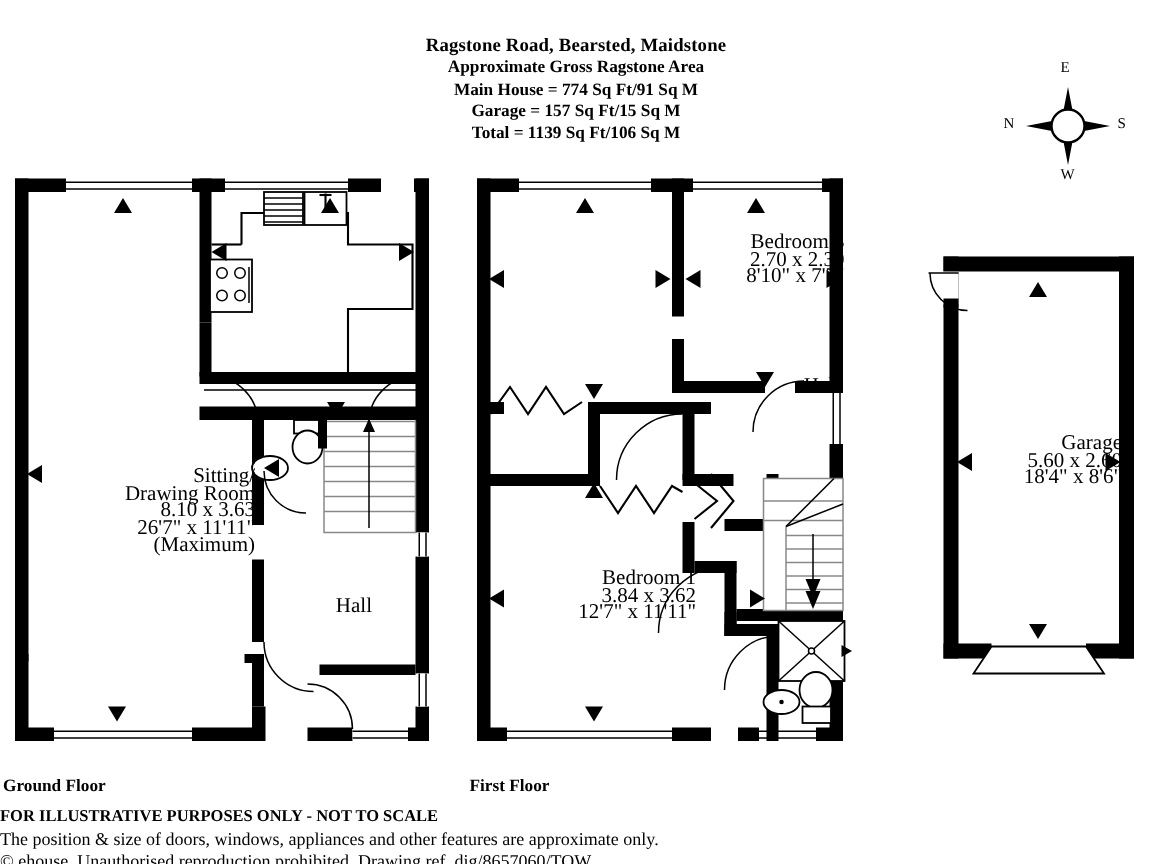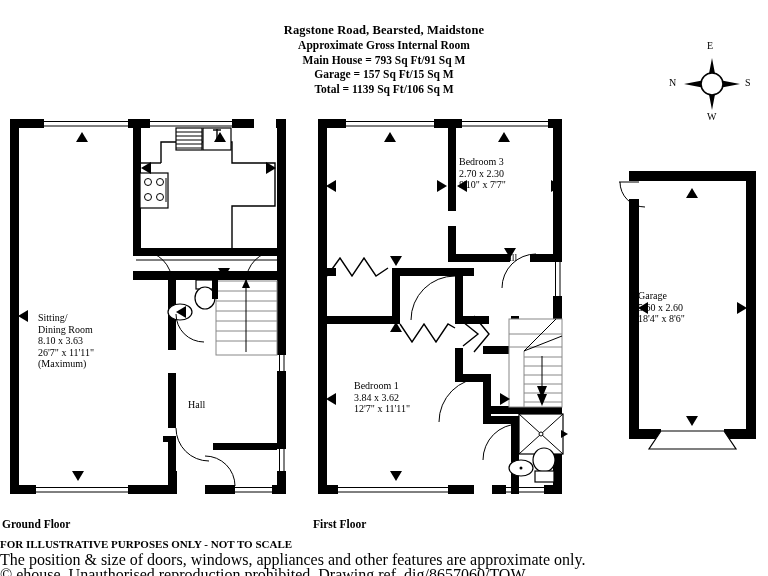--- a/index.html
+++ b/index.html
@@ -72,29 +72,29 @@
     top: 520px;
     width: 768px;
     text-align: left;
   }
   .footer-strong {
     font-size: 11px;
     font-weight: bold;
     line-height: 16px;
   }
   .footer-normal {
-    font-size: 16px;
+    font-size: 12px;
     line-height: 15px;
   }
 
   
   .room-label {
     position: absolute;
-    text-align: left;
-    font-size: 10px;
+    text-align: right;
+    font-size: 14px;
     line-height: 11.6px;
     white-space: nowrap;
     pointer-events: none;
   }
   .room-label .rl-name { display: block; }
   .room-label .rl-dim  { display: block; }
 
   svg.plan { position: absolute; left: 0; top: 0; overflow: visible; }
   .wall   { fill: #000000; }
   .thin   { fill: none; stroke: #000000; stroke-width: 1; }
@@ -104,22 +104,22 @@
   .fixture{ fill: #ffffff; stroke: #000000; stroke-width: 1.2; }
   .arrowk { fill: #000000; }
 </style>
 </head>
 <body>
 
 <div id="plan-root">
 
   <div class="header-block">
     <div class="header-title">Ragstone Road, Bearsted, Maidstone</div>
-    <div class="header-line">Approximate Gross Internal Room</div>
-    <div class="header-line">Main House = 793 Sq Ft/91 Sq M</div>
+    <div class="header-line">Approximate Gross Ragstone Area</div>
+    <div class="header-line">Main House = 774 Sq Ft/91 Sq M</div>
     <div class="header-line">Garage = 157 Sq Ft/15 Sq M</div>
     <div class="header-line">Total = 1139 Sq Ft/106 Sq M</div>
   </div>
 
   <div class="compass">
     <svg width="92" height="84" viewBox="0 0 92 84">
 
       <polygon class="wall" points="46,16 41,42 46,38 51,42"></polygon>
       <polygon class="wall" points="46,68 41,42 46,46 51,42"></polygon>
 
@@ -426,21 +426,21 @@
       <polygon points="692,172 686,182 698,182"></polygon>
       <polygon points="638,292 648,286 648,298"></polygon>
       <polygon points="747,292 737,286 737,298"></polygon>
       <polygon points="692,410 686,400 698,400"></polygon>
     </g>
   </svg>
 
 
   <div class="room-label" id="lbl-sitting" style="left:38px; top:296px; width:132px;">
     <span class="rl-name">Sitting/</span>
-    <span class="rl-name">Dining Room</span>
+    <span class="rl-name">Drawing Room</span>
     <span class="rl-dim">8.10 x 3.63</span>
     <span class="rl-dim">26'7" x 11'11"</span>
     <span class="rl-dim">(Maximum)</span>
   </div>
 
   <div class="room-label" id="lbl-ghall" style="left:188px; top:383px; width:60px;">
     <span class="rl-name">Hall</span>
   </div>
 
 

